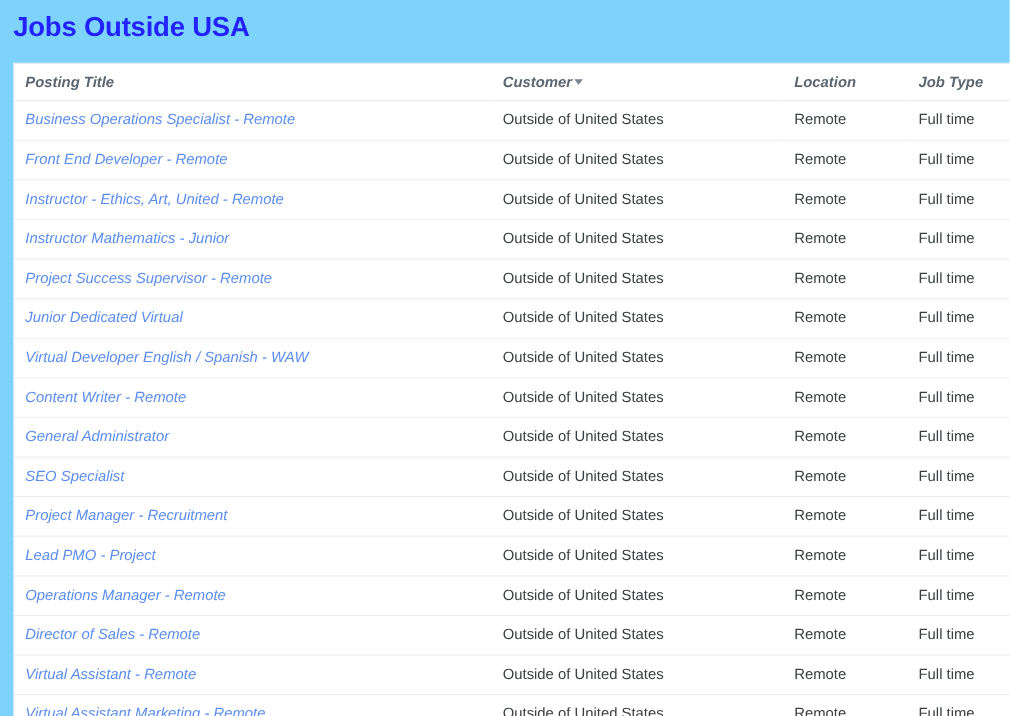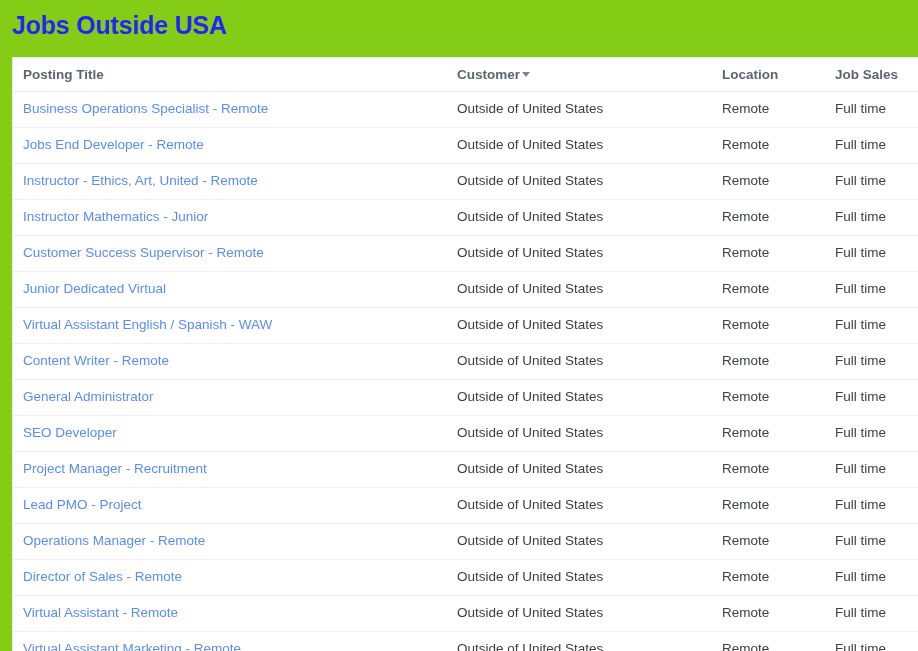--- a/index.html
+++ b/index.html
@@ -13,21 +13,21 @@
     height: 651px;
     overflow: hidden;
     font-family: "Liberation Sans", "DejaVu Sans", sans-serif;
     -webkit-font-smoothing: antialiased;
   }
 
   .page {
     position: relative;
     width: 918px;
     height: 651px;
-    background: #84cc16;
+    background: #7dd3fc;
     box-sizing: border-box;
   }
 
   .page-title {
     position: absolute;
     left: 12px;
     top: 8px;
     margin: 0;
     font-size: 25px;
     line-height: 34px;
@@ -69,20 +69,21 @@
     padding: 8px 0 7px 0;
     border-bottom: 1px solid #e8eaec;
     background: #ffffff;
     vertical-align: middle;
     white-space: nowrap;
   }
 
   table.jobs-table thead th .th-inner {
     display: inline-block;
     padding-left: 10px;
+    font-style: italic;
   }
 
   .sort-caret {
     display: inline-block;
     width: 0;
     height: 0;
     margin-left: 2px;
     vertical-align: 2px;
     border-left: 4px solid transparent;
     border-right: 4px solid transparent;
@@ -103,20 +104,21 @@
 
   table.jobs-table tbody td .td-inner {
     display: inline-block;
     padding-left: 10px;
   }
 
   td.cell-title .job-link {
     color: #5b8def;
     text-decoration: none;
     cursor: pointer;
+    font-style: italic;
   }
 
   td.cell-country .td-inner,
   td.cell-location .td-inner,
   td.cell-jobtype .td-inner {
     color: #3c4043;
   }
 </style>
 </head>
 <body>
@@ -138,81 +140,81 @@
           <th>
             <span class="th-inner">Posting Title</span>
           </th>
           <th>
             <span class="th-inner">Customer</span><span class="sort-caret"></span>
           </th>
           <th>
             <span class="th-inner">Location</span>
           </th>
           <th>
-            <span class="th-inner">Job Sales</span>
+            <span class="th-inner">Job Type</span>
           </th>
         </tr>
       </thead>
       <tbody id="jobs-tbody">
           <tr>
             <td class="cell-title"><a class="job-link td-inner">Business Operations Specialist - Remote</a></td>
             <td class="cell-country"><span class="td-inner">Outside of United States</span></td>
             <td class="cell-location"><span class="td-inner">Remote</span></td>
             <td class="cell-jobtype"><span class="td-inner">Full time</span></td>
           </tr>
           <tr>
-            <td class="cell-title"><a class="job-link td-inner">Jobs End Developer - Remote</a></td>
+            <td class="cell-title"><a class="job-link td-inner">Front End Developer - Remote</a></td>
             <td class="cell-country"><span class="td-inner">Outside of United States</span></td>
             <td class="cell-location"><span class="td-inner">Remote</span></td>
             <td class="cell-jobtype"><span class="td-inner">Full time</span></td>
           </tr>
           <tr>
             <td class="cell-title"><a class="job-link td-inner">Instructor - Ethics, Art, United - Remote</a></td>
             <td class="cell-country"><span class="td-inner">Outside of United States</span></td>
             <td class="cell-location"><span class="td-inner">Remote</span></td>
             <td class="cell-jobtype"><span class="td-inner">Full time</span></td>
           </tr>
           <tr>
             <td class="cell-title"><a class="job-link td-inner">Instructor Mathematics - Junior</a></td>
             <td class="cell-country"><span class="td-inner">Outside of United States</span></td>
             <td class="cell-location"><span class="td-inner">Remote</span></td>
             <td class="cell-jobtype"><span class="td-inner">Full time</span></td>
           </tr>
           <tr>
-            <td class="cell-title"><a class="job-link td-inner">Customer Success Supervisor - Remote</a></td>
+            <td class="cell-title"><a class="job-link td-inner">Project Success Supervisor - Remote</a></td>
             <td class="cell-country"><span class="td-inner">Outside of United States</span></td>
             <td class="cell-location"><span class="td-inner">Remote</span></td>
             <td class="cell-jobtype"><span class="td-inner">Full time</span></td>
           </tr>
           <tr>
             <td class="cell-title"><a class="job-link td-inner">Junior Dedicated Virtual</a></td>
             <td class="cell-country"><span class="td-inner">Outside of United States</span></td>
             <td class="cell-location"><span class="td-inner">Remote</span></td>
             <td class="cell-jobtype"><span class="td-inner">Full time</span></td>
           </tr>
           <tr>
-            <td class="cell-title"><a class="job-link td-inner">Virtual Assistant English / Spanish - WAW</a></td>
+            <td class="cell-title"><a class="job-link td-inner">Virtual Developer English / Spanish - WAW</a></td>
             <td class="cell-country"><span class="td-inner">Outside of United States</span></td>
             <td class="cell-location"><span class="td-inner">Remote</span></td>
             <td class="cell-jobtype"><span class="td-inner">Full time</span></td>
           </tr>
           <tr>
             <td class="cell-title"><a class="job-link td-inner">Content Writer - Remote</a></td>
             <td class="cell-country"><span class="td-inner">Outside of United States</span></td>
             <td class="cell-location"><span class="td-inner">Remote</span></td>
             <td class="cell-jobtype"><span class="td-inner">Full time</span></td>
           </tr>
           <tr>
             <td class="cell-title"><a class="job-link td-inner">General Administrator</a></td>
             <td class="cell-country"><span class="td-inner">Outside of United States</span></td>
             <td class="cell-location"><span class="td-inner">Remote</span></td>
             <td class="cell-jobtype"><span class="td-inner">Full time</span></td>
           </tr>
           <tr>
-            <td class="cell-title"><a class="job-link td-inner">SEO Developer</a></td>
+            <td class="cell-title"><a class="job-link td-inner">SEO Specialist</a></td>
             <td class="cell-country"><span class="td-inner">Outside of United States</span></td>
             <td class="cell-location"><span class="td-inner">Remote</span></td>
             <td class="cell-jobtype"><span class="td-inner">Full time</span></td>
           </tr>
           <tr>
             <td class="cell-title"><a class="job-link td-inner">Project Manager - Recruitment</a></td>
             <td class="cell-country"><span class="td-inner">Outside of United States</span></td>
             <td class="cell-location"><span class="td-inner">Remote</span></td>
             <td class="cell-jobtype"><span class="td-inner">Full time</span></td>
           </tr>

